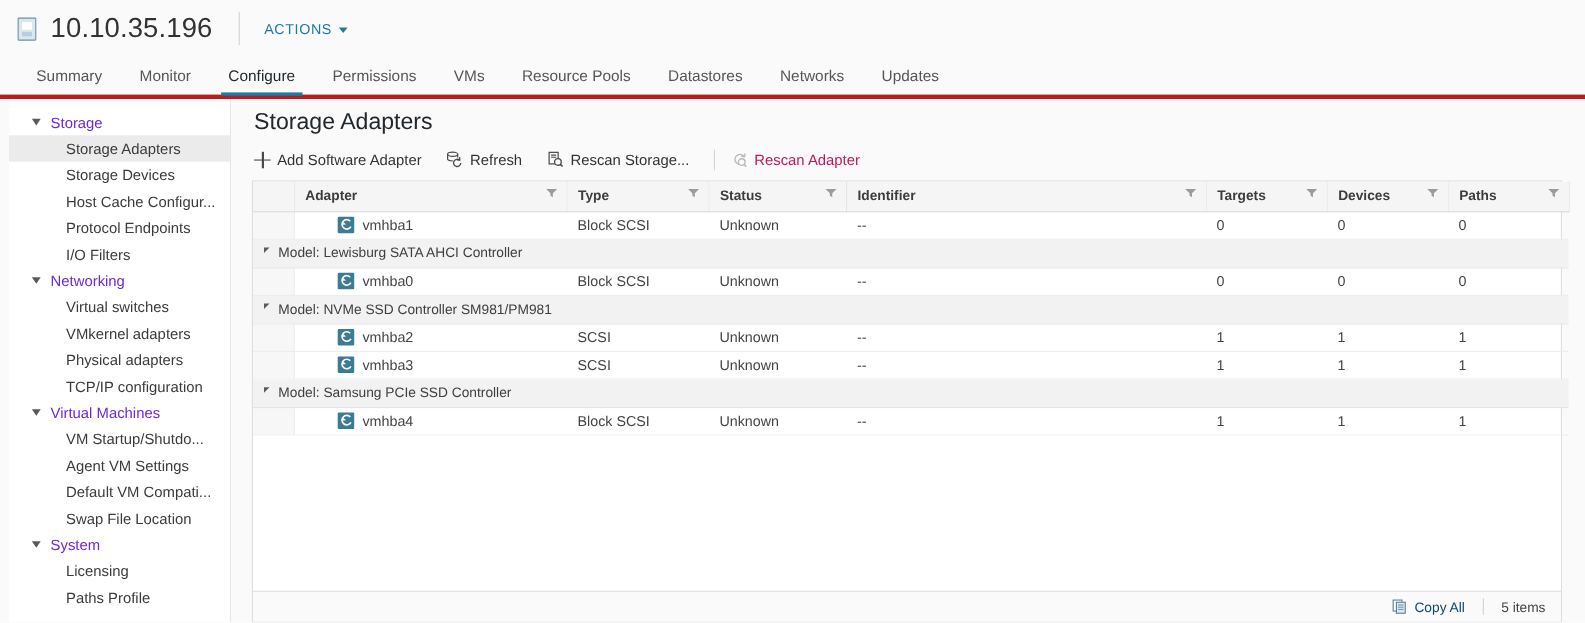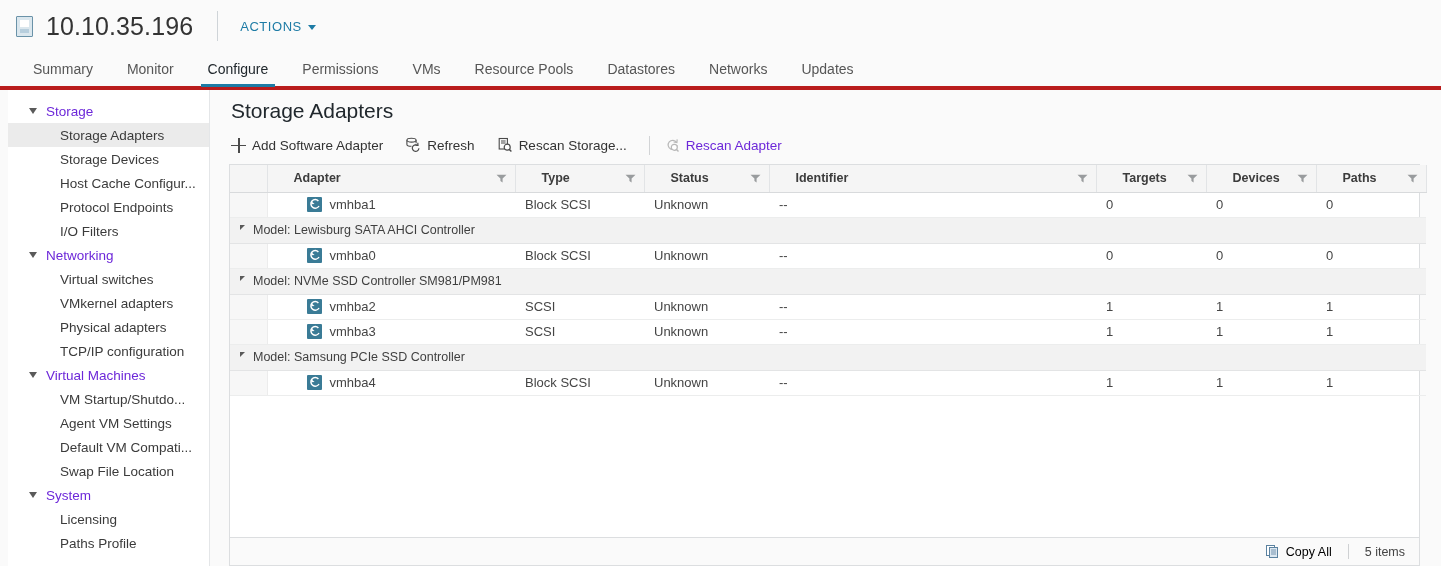--- a/index.html
+++ b/index.html
@@ -168,21 +168,21 @@
   }
   .tb-btn {
     display: flex;
     align-items: center;
     gap: 6px;
     font-size: 13.5px;
     color: #333;
     cursor: pointer;
     padding-right: 22px;
   }
-  .tb-btn.disabled { color: #6d28d9; cursor: default; align-items: flex-end; }
+  .tb-btn.disabled { color: #be185d; cursor: default; align-items: flex-end; }
   .tb-sep {
     width: 1px; height: 19px;
     background: #d2d4d6;
     margin-right: 14px;
   }
   .plus-ico {
     position: relative; width: 15px; height: 15px; flex: none;
   }
   .plus-ico::before, .plus-ico::after {
     content: ""; position: absolute; background: #4a4a4a;
@@ -212,21 +212,21 @@
     border-bottom: 1px solid #d8dadc;
     border-right: 1px solid #e2e4e6;
     font-size: 12.5px;
     font-weight: bold;
     color: #3c3c3c;
     text-align: left;
     padding: 0 8px 0 10px;
     position: relative;
     white-space: nowrap;
   }
-  .th-inner { display: flex; align-items: center; justify-content: space-between; margin-left: 16px; }
+  .th-inner { display: flex; justify-content: space-between; }
   .filt {
     width: 11px; height: 9px;
     flex: none;
     opacity: .85;
   }
   table.adapters td {
     height: 25px;
     font-size: 13px;
     color: #454545;
     padding: 0 8px 0 10px;
@@ -276,21 +276,21 @@
     justify-content: flex-end;
     padding-right: 14px;
     gap: 0;
     flex: none;
   }
   .copy-all {
     display: flex;
     align-items: center;
     gap: 6px;
     font-size: 12.5px;
-    color: #000000;
+    color: #0c4a6e;
     cursor: pointer;
   }
   .foot-sep { width: 1px; height: 15px; background: #cfd1d3; margin: 0 16px; }
   .items-count { font-size: 12.5px; color: #444; }
 </style>
 </head>
 <body>
 
 <div class="obj-header">
   <div class="host-icon"></div>

